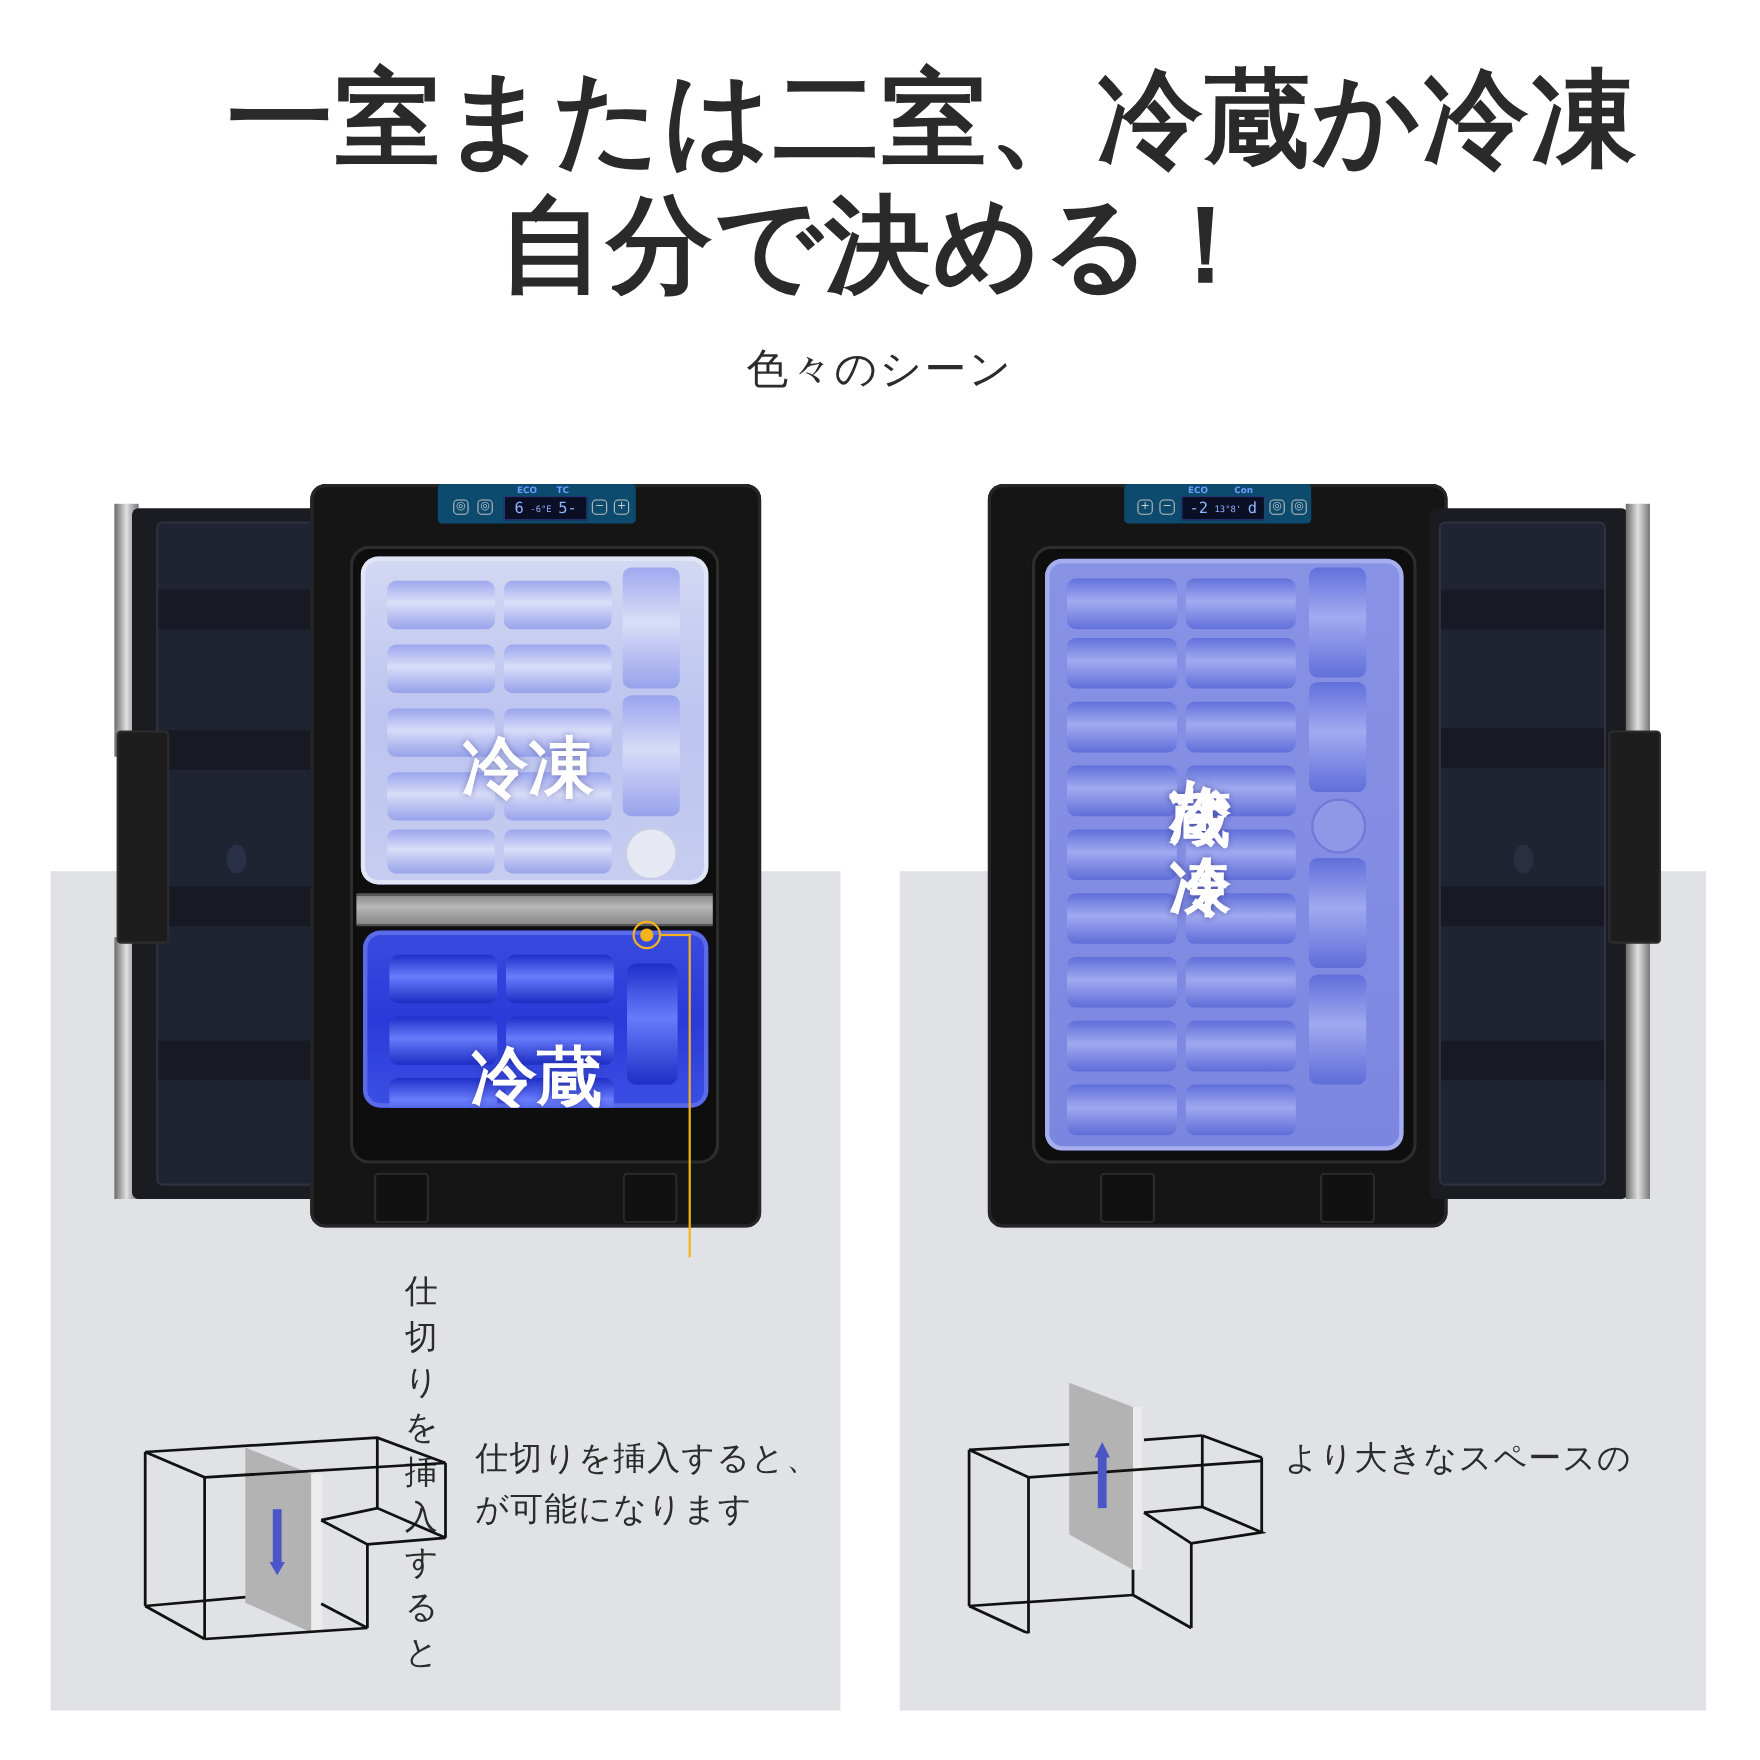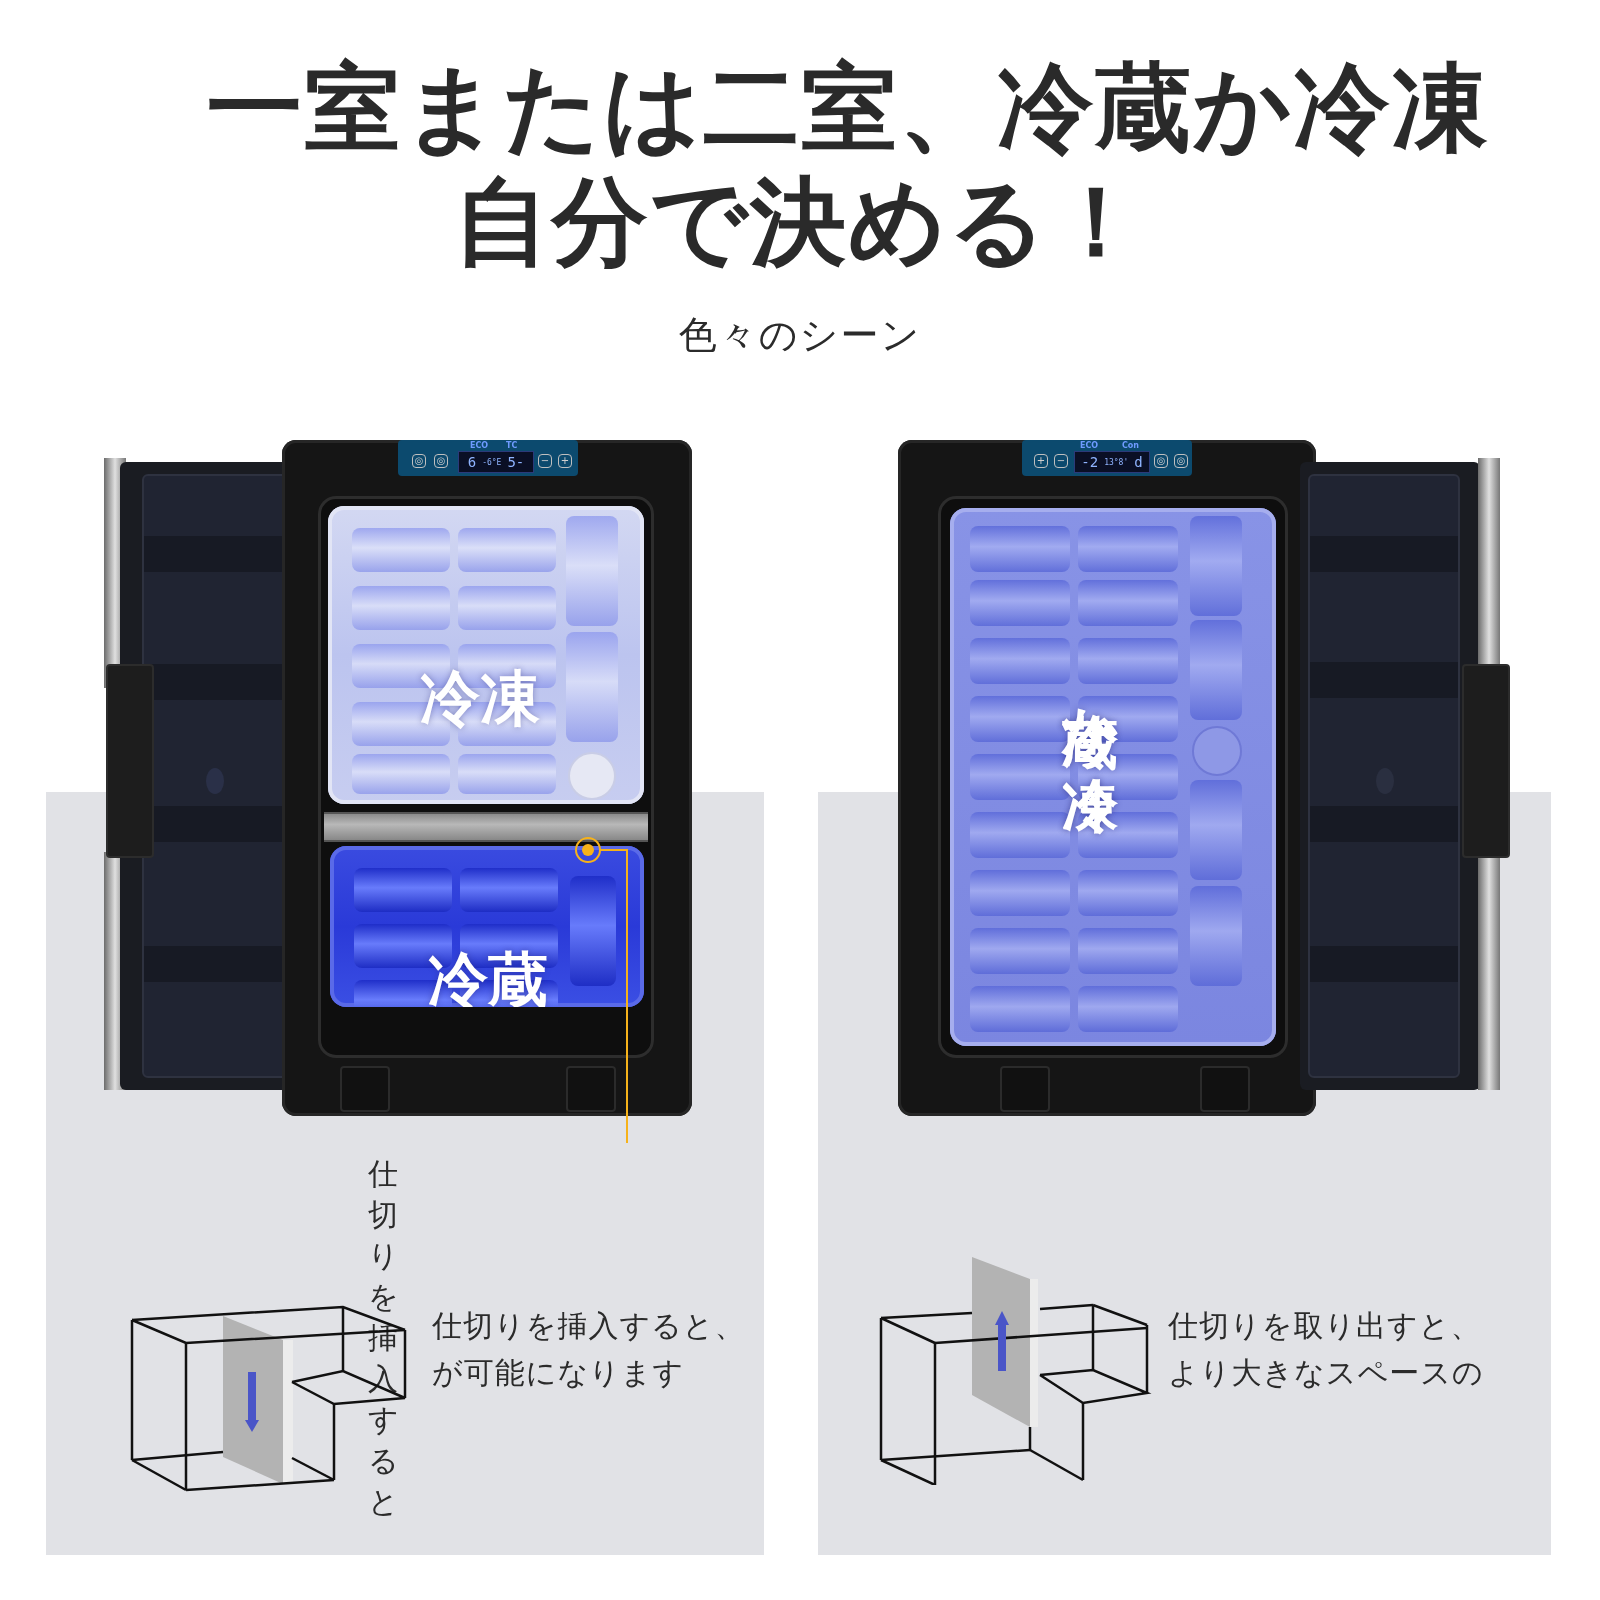--- a/index.html
+++ b/index.html
@@ -240,15 +240,14 @@
     <line x1="26" y1="235" x2="175" y2="225"></line>
     <line x1="175" y1="225" x2="228" y2="255"></line>
     <line x1="26" y1="235" x2="80" y2="260"></line>
   </g>
   <g>
     <rect x="143" y="98" width="8" height="48" fill="#4a55c8"></rect>
     <polygon points="140,100 154,100 147,86" fill="#4a55c8"></polygon>
   </g>
 </svg>
 <div class="desc" style="left:1168px;top:1302px;">
-  <div>仕切りを取り出すと、</div>
   <div>より大きなスペースの</div>
 </div>
 
 </body></html>

